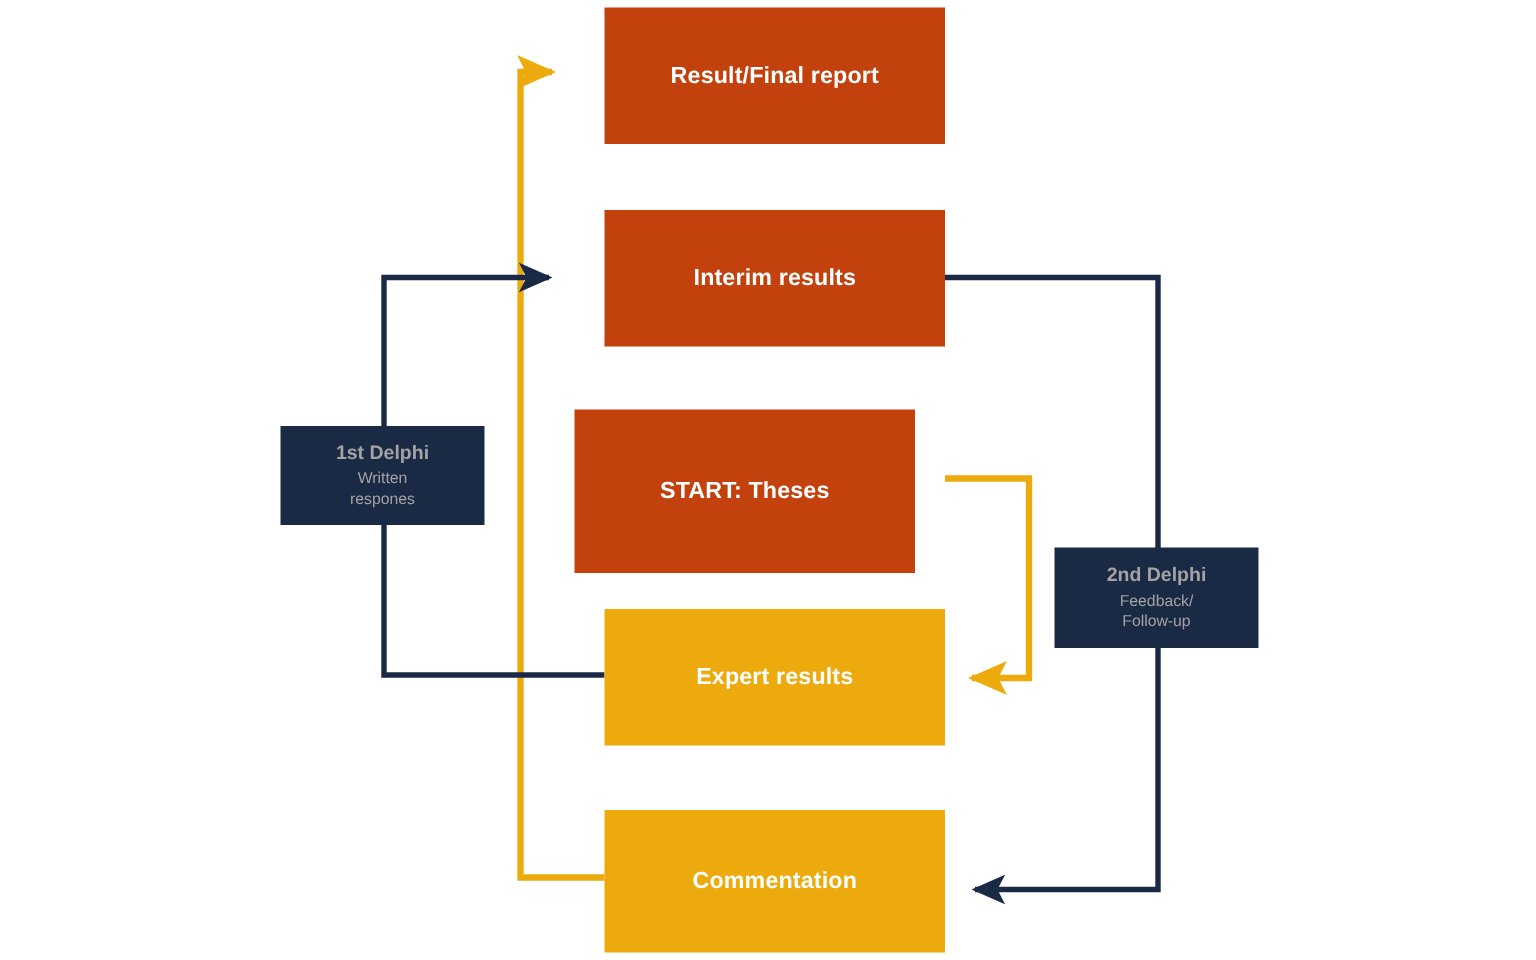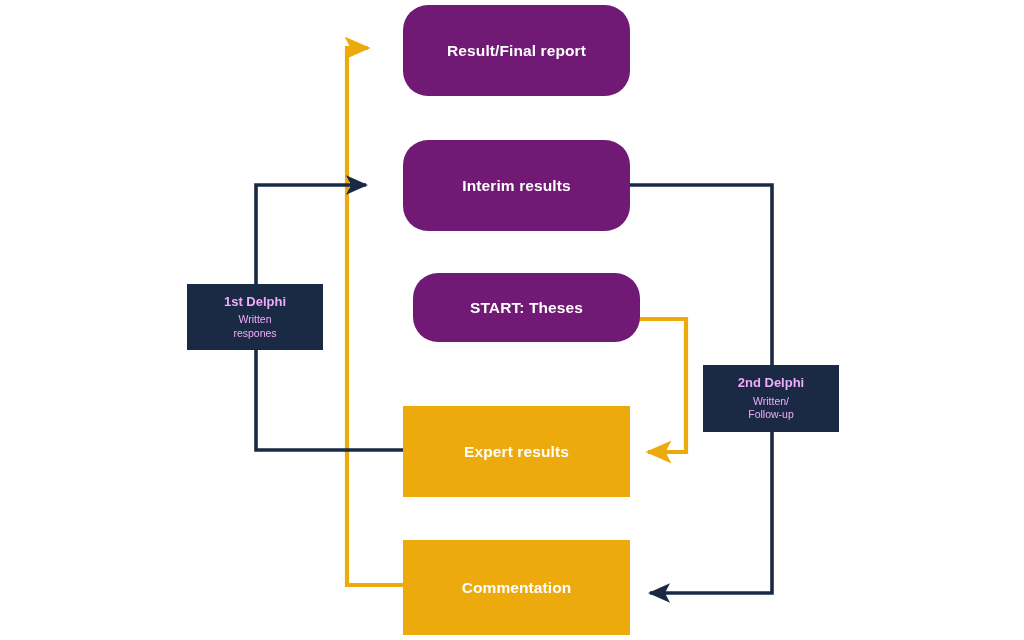--- a/index.html
+++ b/index.html
@@ -32,27 +32,27 @@
     align-items: center;
     justify-content: center;
     text-align: center;
     color: #ffffff;
     font-size: 15.5px;
     font-weight: bold;
     letter-spacing: 0.1px;
     box-sizing: border-box;
     z-index: 3;
   }
-  .stage-teal { background: #701a75; border-radius: 25px; }
+  .stage-teal { background: #c2410c; }
   .stage-yellow { background: #EDAA0C; }
 
   .delphi-box {
     position: absolute;
     background: #1A2A45;
-    color: #f0abfc;
+    color: #a3a3a3;
     box-sizing: border-box;
     display: flex;
     flex-direction: column;
     align-items: center;
     justify-content: center;
     text-align: center;
     z-index: 4;
     padding: 6px 8px;
   }
   .delphi-title {
@@ -92,37 +92,37 @@
   </svg>
 
   <div class="stage-box stage-teal" style="left:403px; top:5px; width:227px; height:91px;">
     <span>Result/Final report</span>
   </div>
 
   <div class="stage-box stage-teal" style="left:403px; top:140px; width:227px; height:91px;">
     <span>Interim results</span>
   </div>
 
-  <div class="stage-box stage-teal" style="left:413px; top:273px; width:227px; height:69px;">
+  <div class="stage-box stage-teal" style="left:383px; top:273px; width:227px; height:109px;">
     <span>START: Theses</span>
   </div>
 
   <div class="stage-box stage-yellow" style="left:403px; top:406px; width:227px; height:91px;">
     <span>Expert results</span>
   </div>
 
   <div class="stage-box stage-yellow" style="left:403px; top:540px; width:227px; height:95px;align-items:center;">
     <span>Commentation</span>
   </div>
 
   <div class="delphi-box" style="left:187px; top:284px; width:136px; height:66px;">
     <div class="delphi-title">1st Delphi</div>
     <div class="delphi-sub">Written</div>
     <div class="delphi-sub">respones</div>
   </div>
 
   <div class="delphi-box" style="left:703px; top:353px; width:136px; height:67px;margin-top:12px;">
     <div class="delphi-title">2nd Delphi</div>
-    <div class="delphi-sub">Written/</div>
+    <div class="delphi-sub">Feedback/</div>
     <div class="delphi-sub">Follow-up</div>
   </div>
 
 </div>
 
 </body></html>

